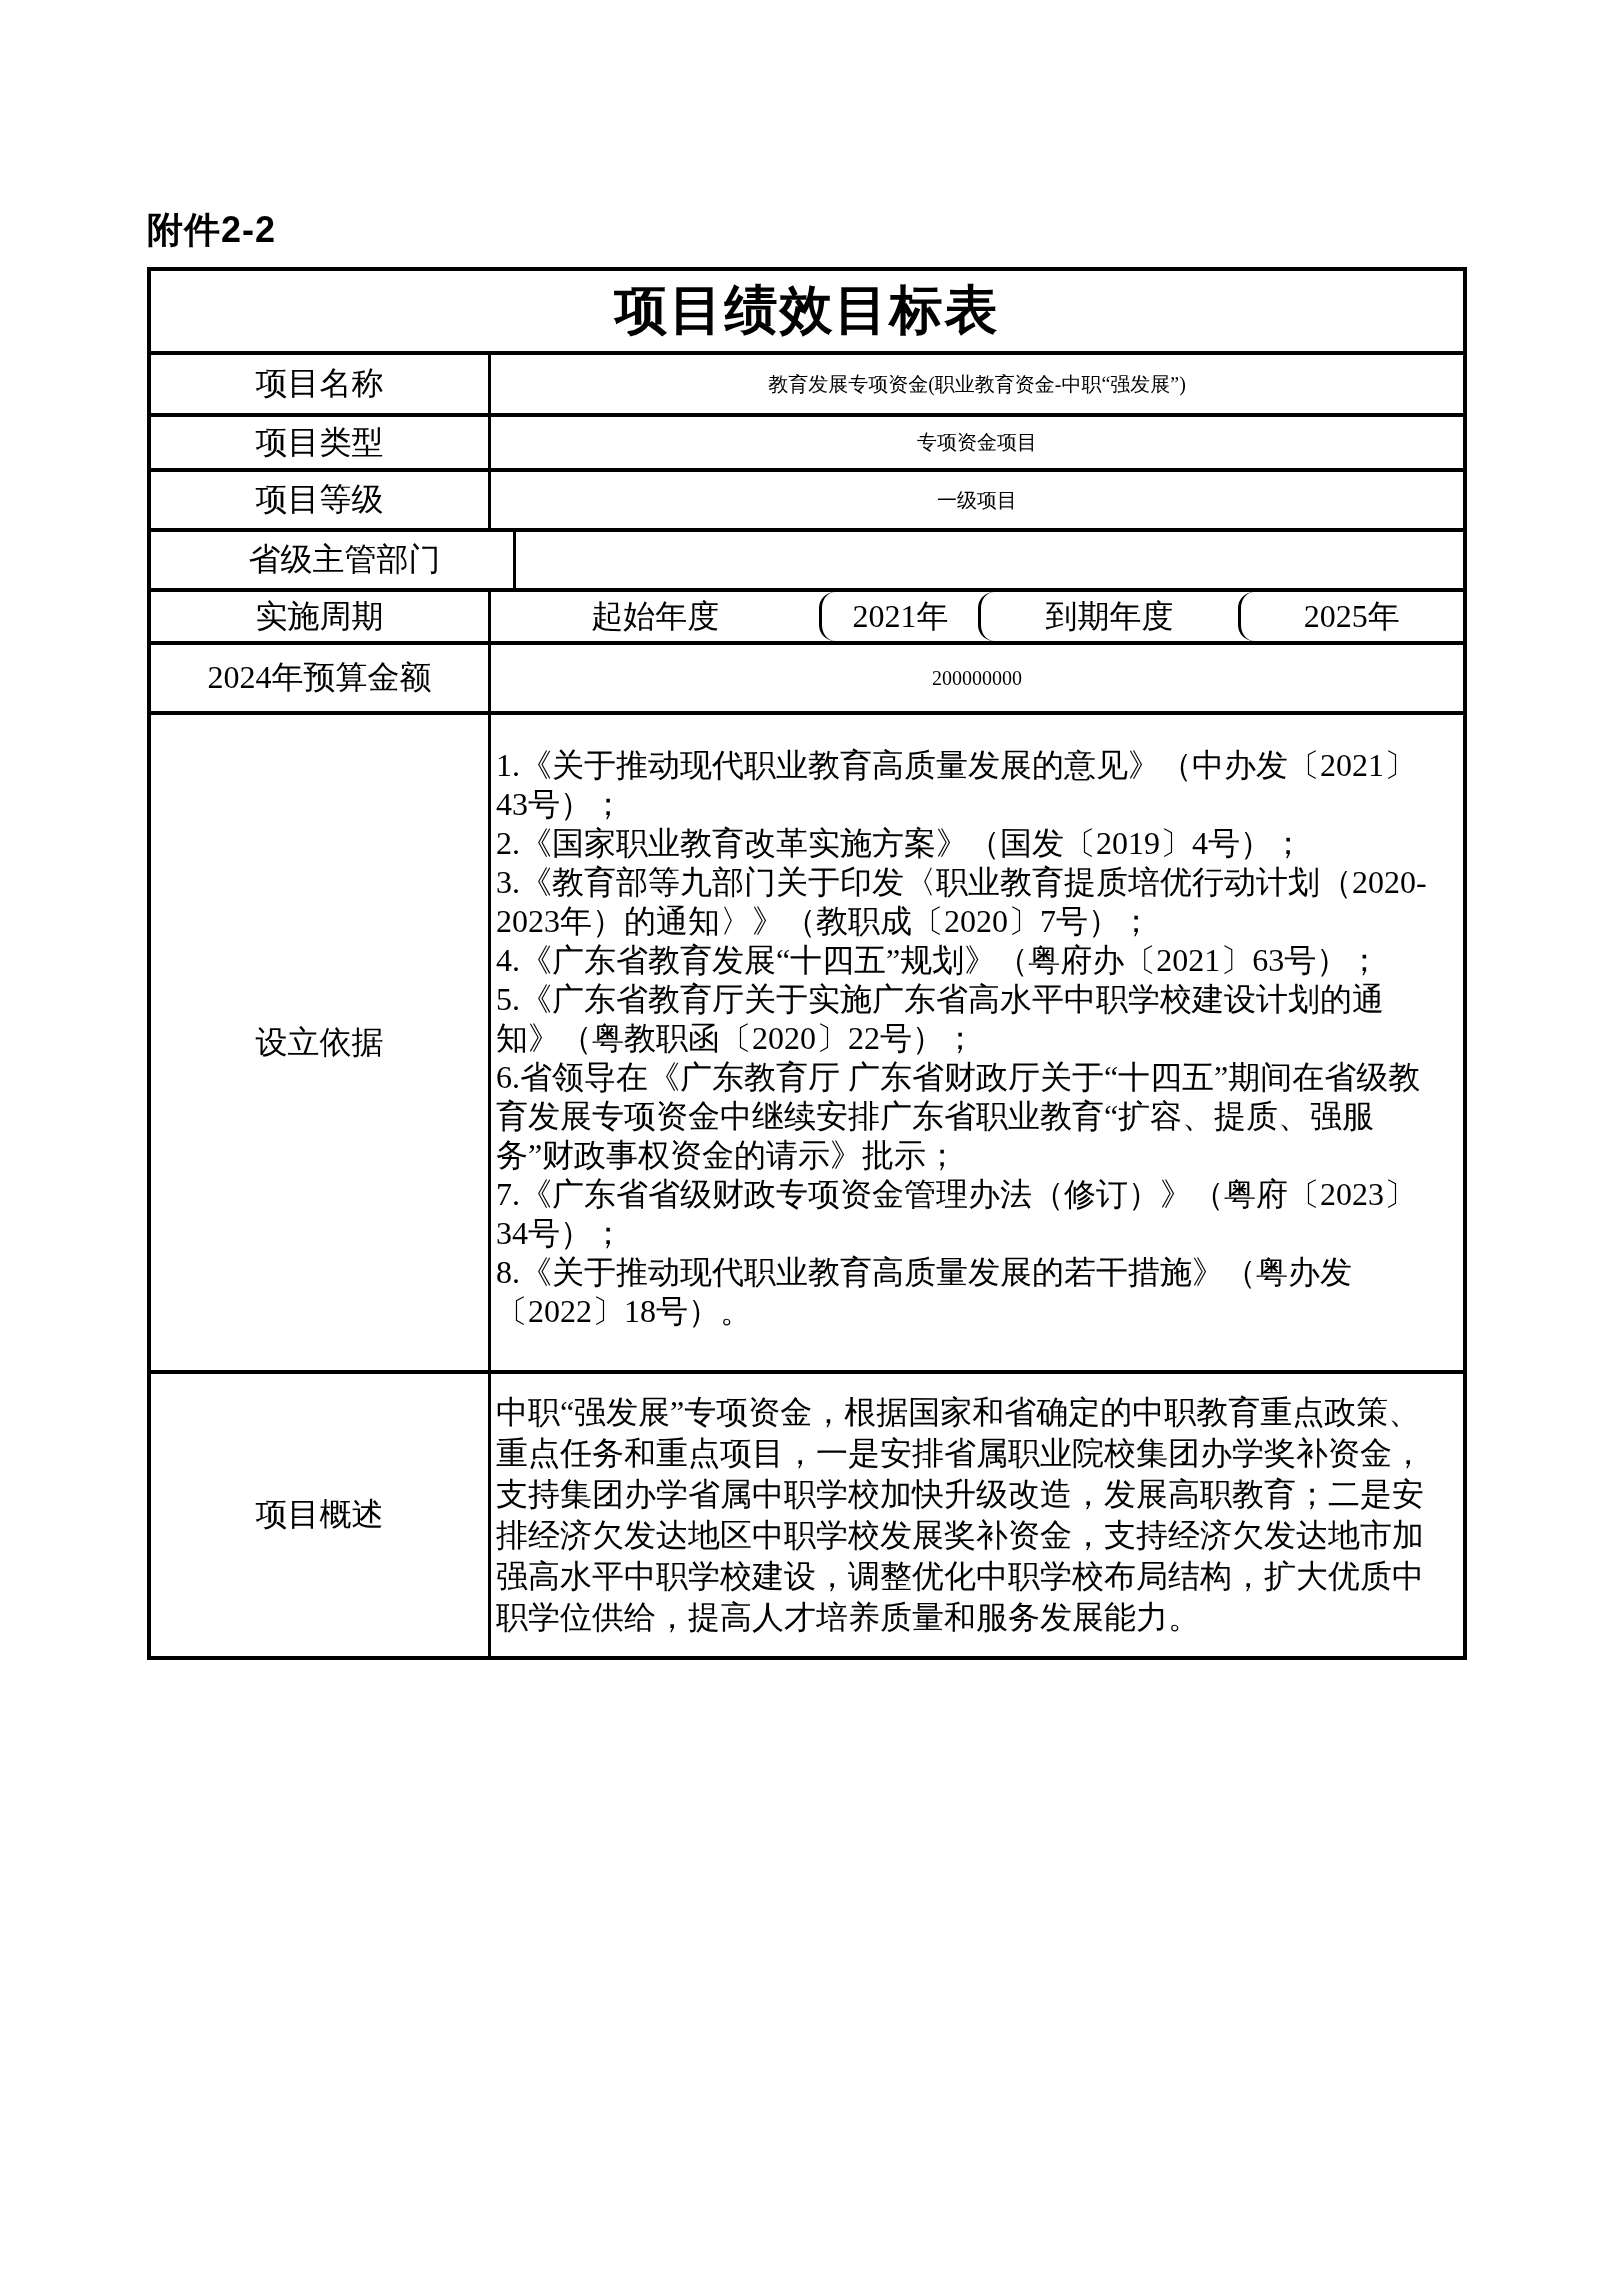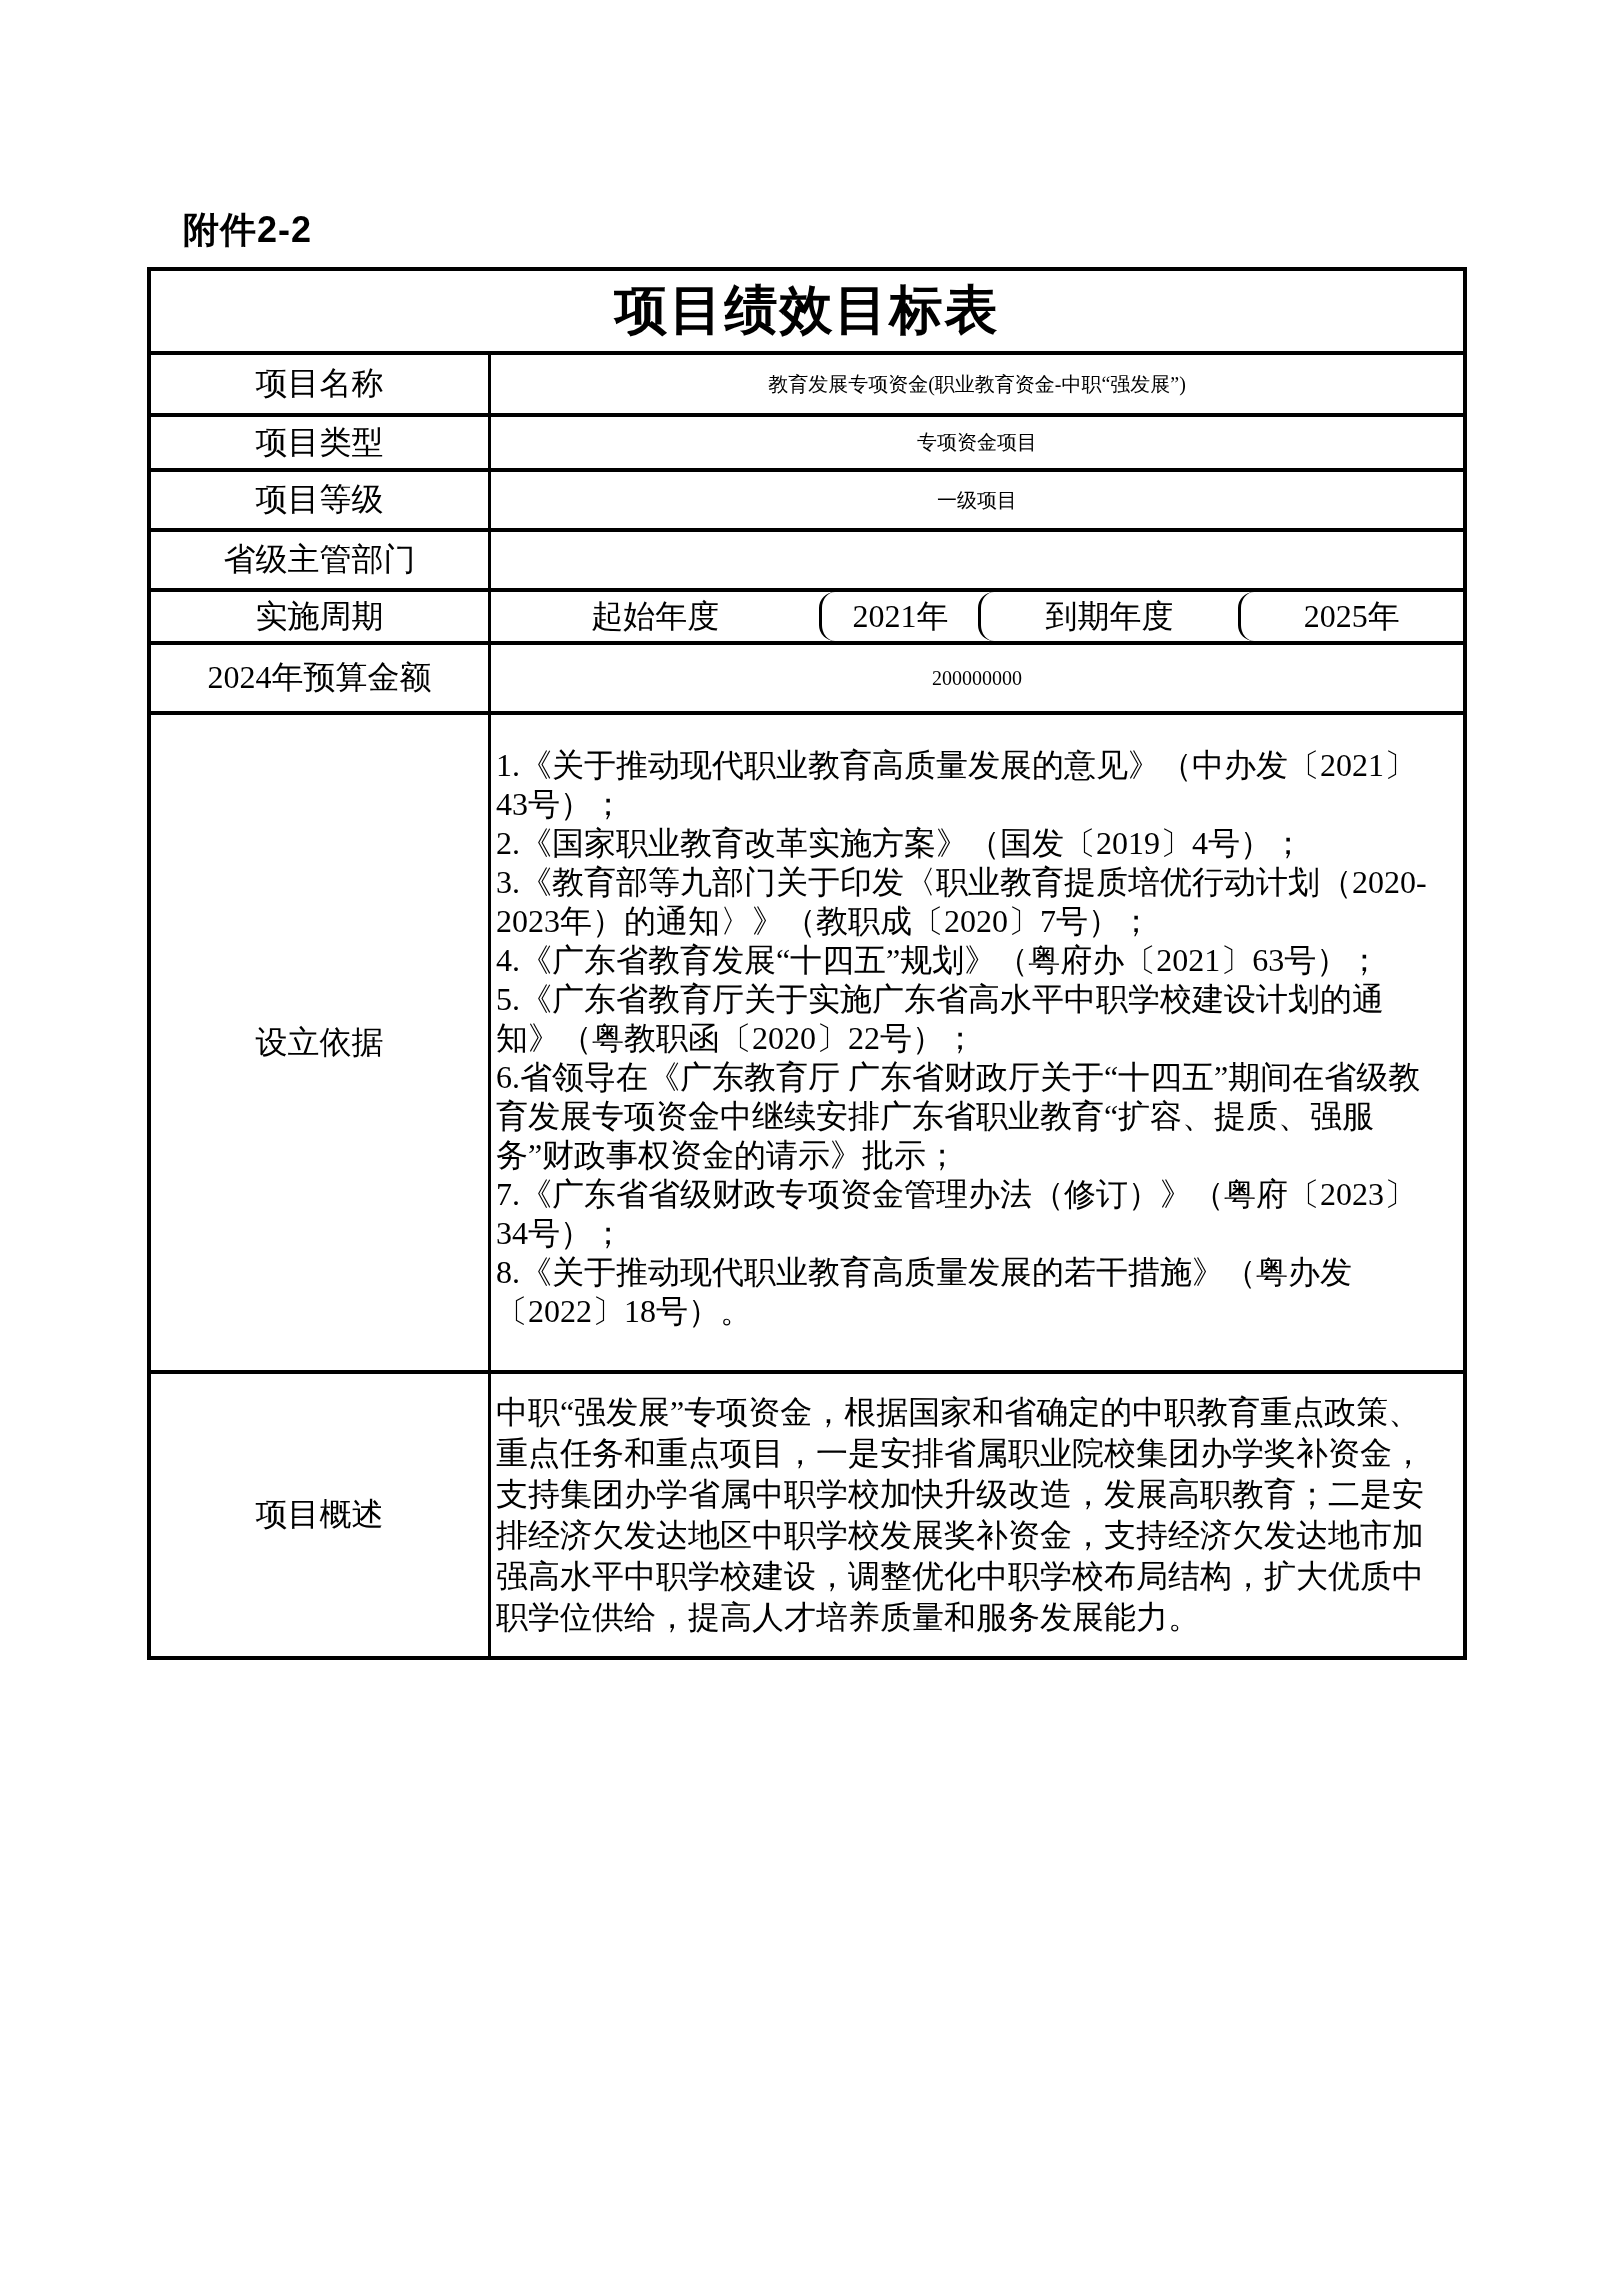--- a/index.html
+++ b/index.html
@@ -14,42 +14,41 @@
     font-family: "Liberation Serif", "DejaVu Serif", serif;
   }
   .attachment {
     position: absolute;
     left: 147px;
     top: 206px;
     font-size: 36px;
     font-weight: 700;
     font-family: "Liberation Sans", "DejaVu Sans", sans-serif;
     letter-spacing: 1px;
-    margin-left: 36px;
   }
   .tbl {
     position: absolute;
     left: 147px;
     top: 267px;
     width: 1320px;
     box-sizing: border-box;
     border: 4.9px solid #000;
     border-bottom: none;
   }
   .row {
     display: flex;
     box-sizing: border-box;
     border-bottom: 4.9px solid #000;
     align-items: stretch;
   }
   .row-title   { height: 84px; text-align: right; }
   .row-name    { height: 62px; }
   .row-type    { height: 55px; }
   .row-level   { height: 60px; }
-  .row-dept    { height: 60px; }
+  .row-dept    { height: 60px; padding-left: 25px; }
   .row-period  { height: 53px; }
   .row-budget  { height: 70px; }
   .row-basis   { height: 659px; }
   .row-overview{ height: 286px; }
   .row-goal    { height: 60px; border-bottom: none; }
 
   .title-cell {
     flex: 1;
     display: flex;
     align-items: center;

